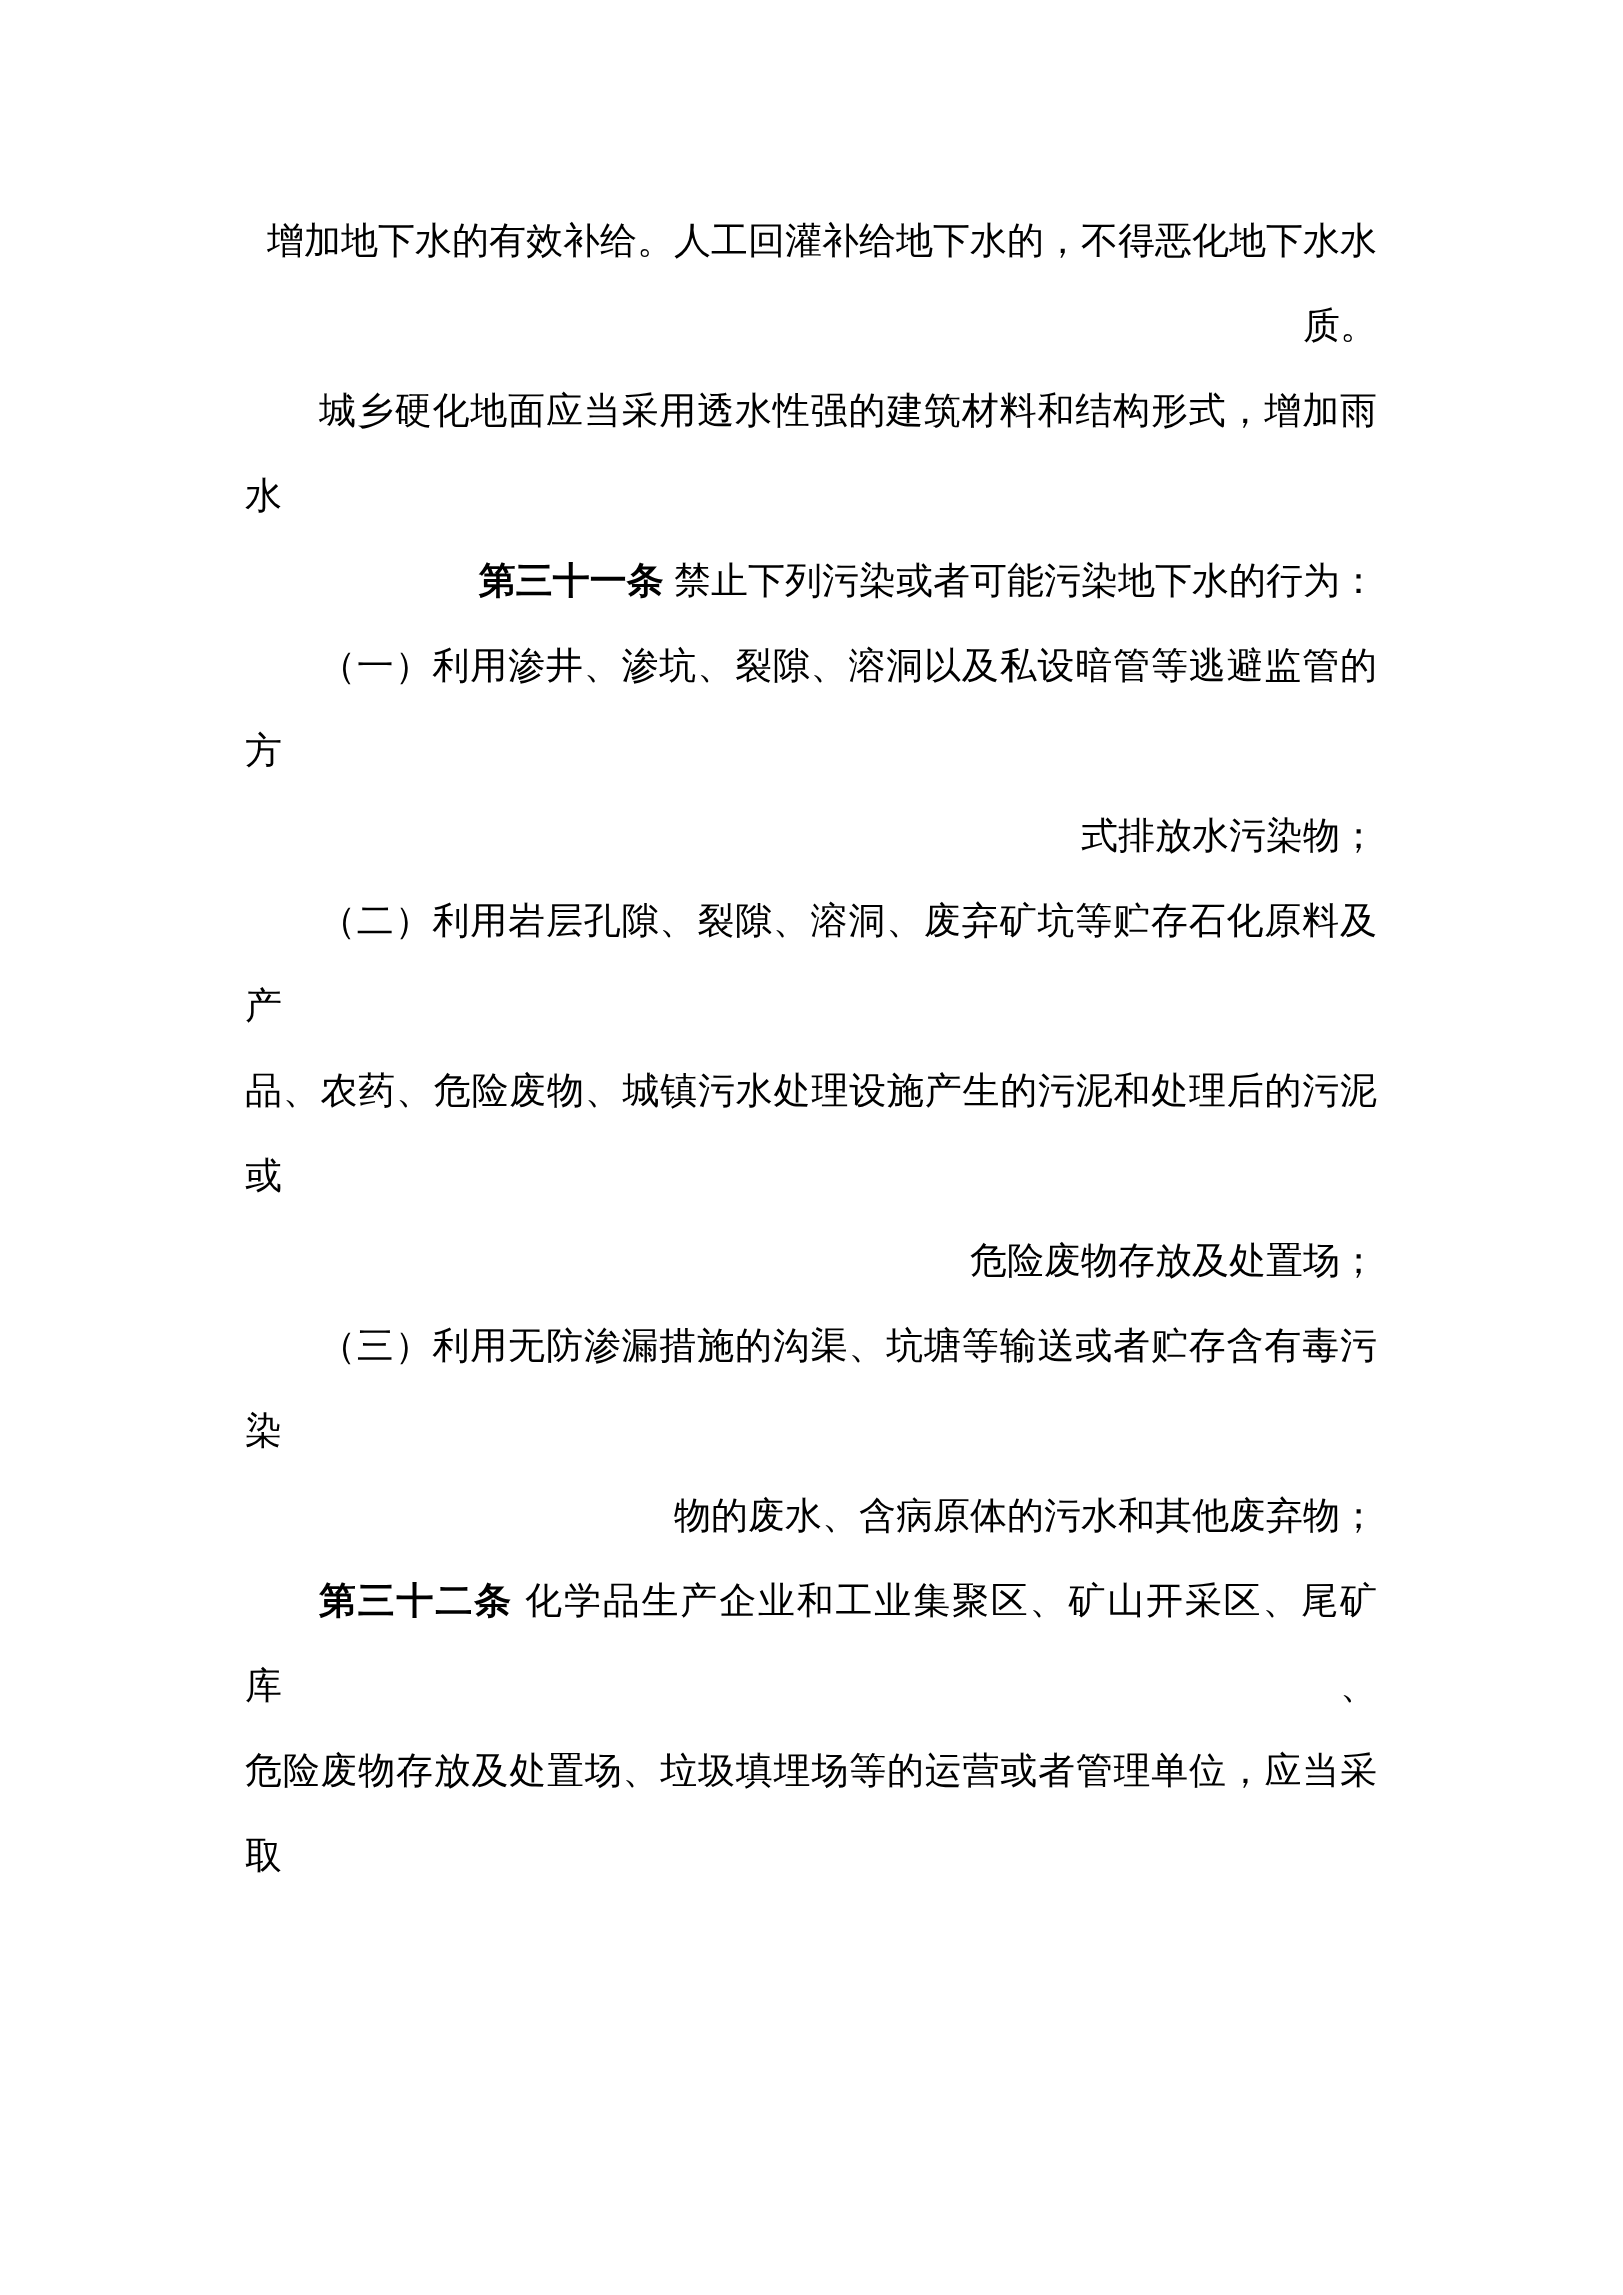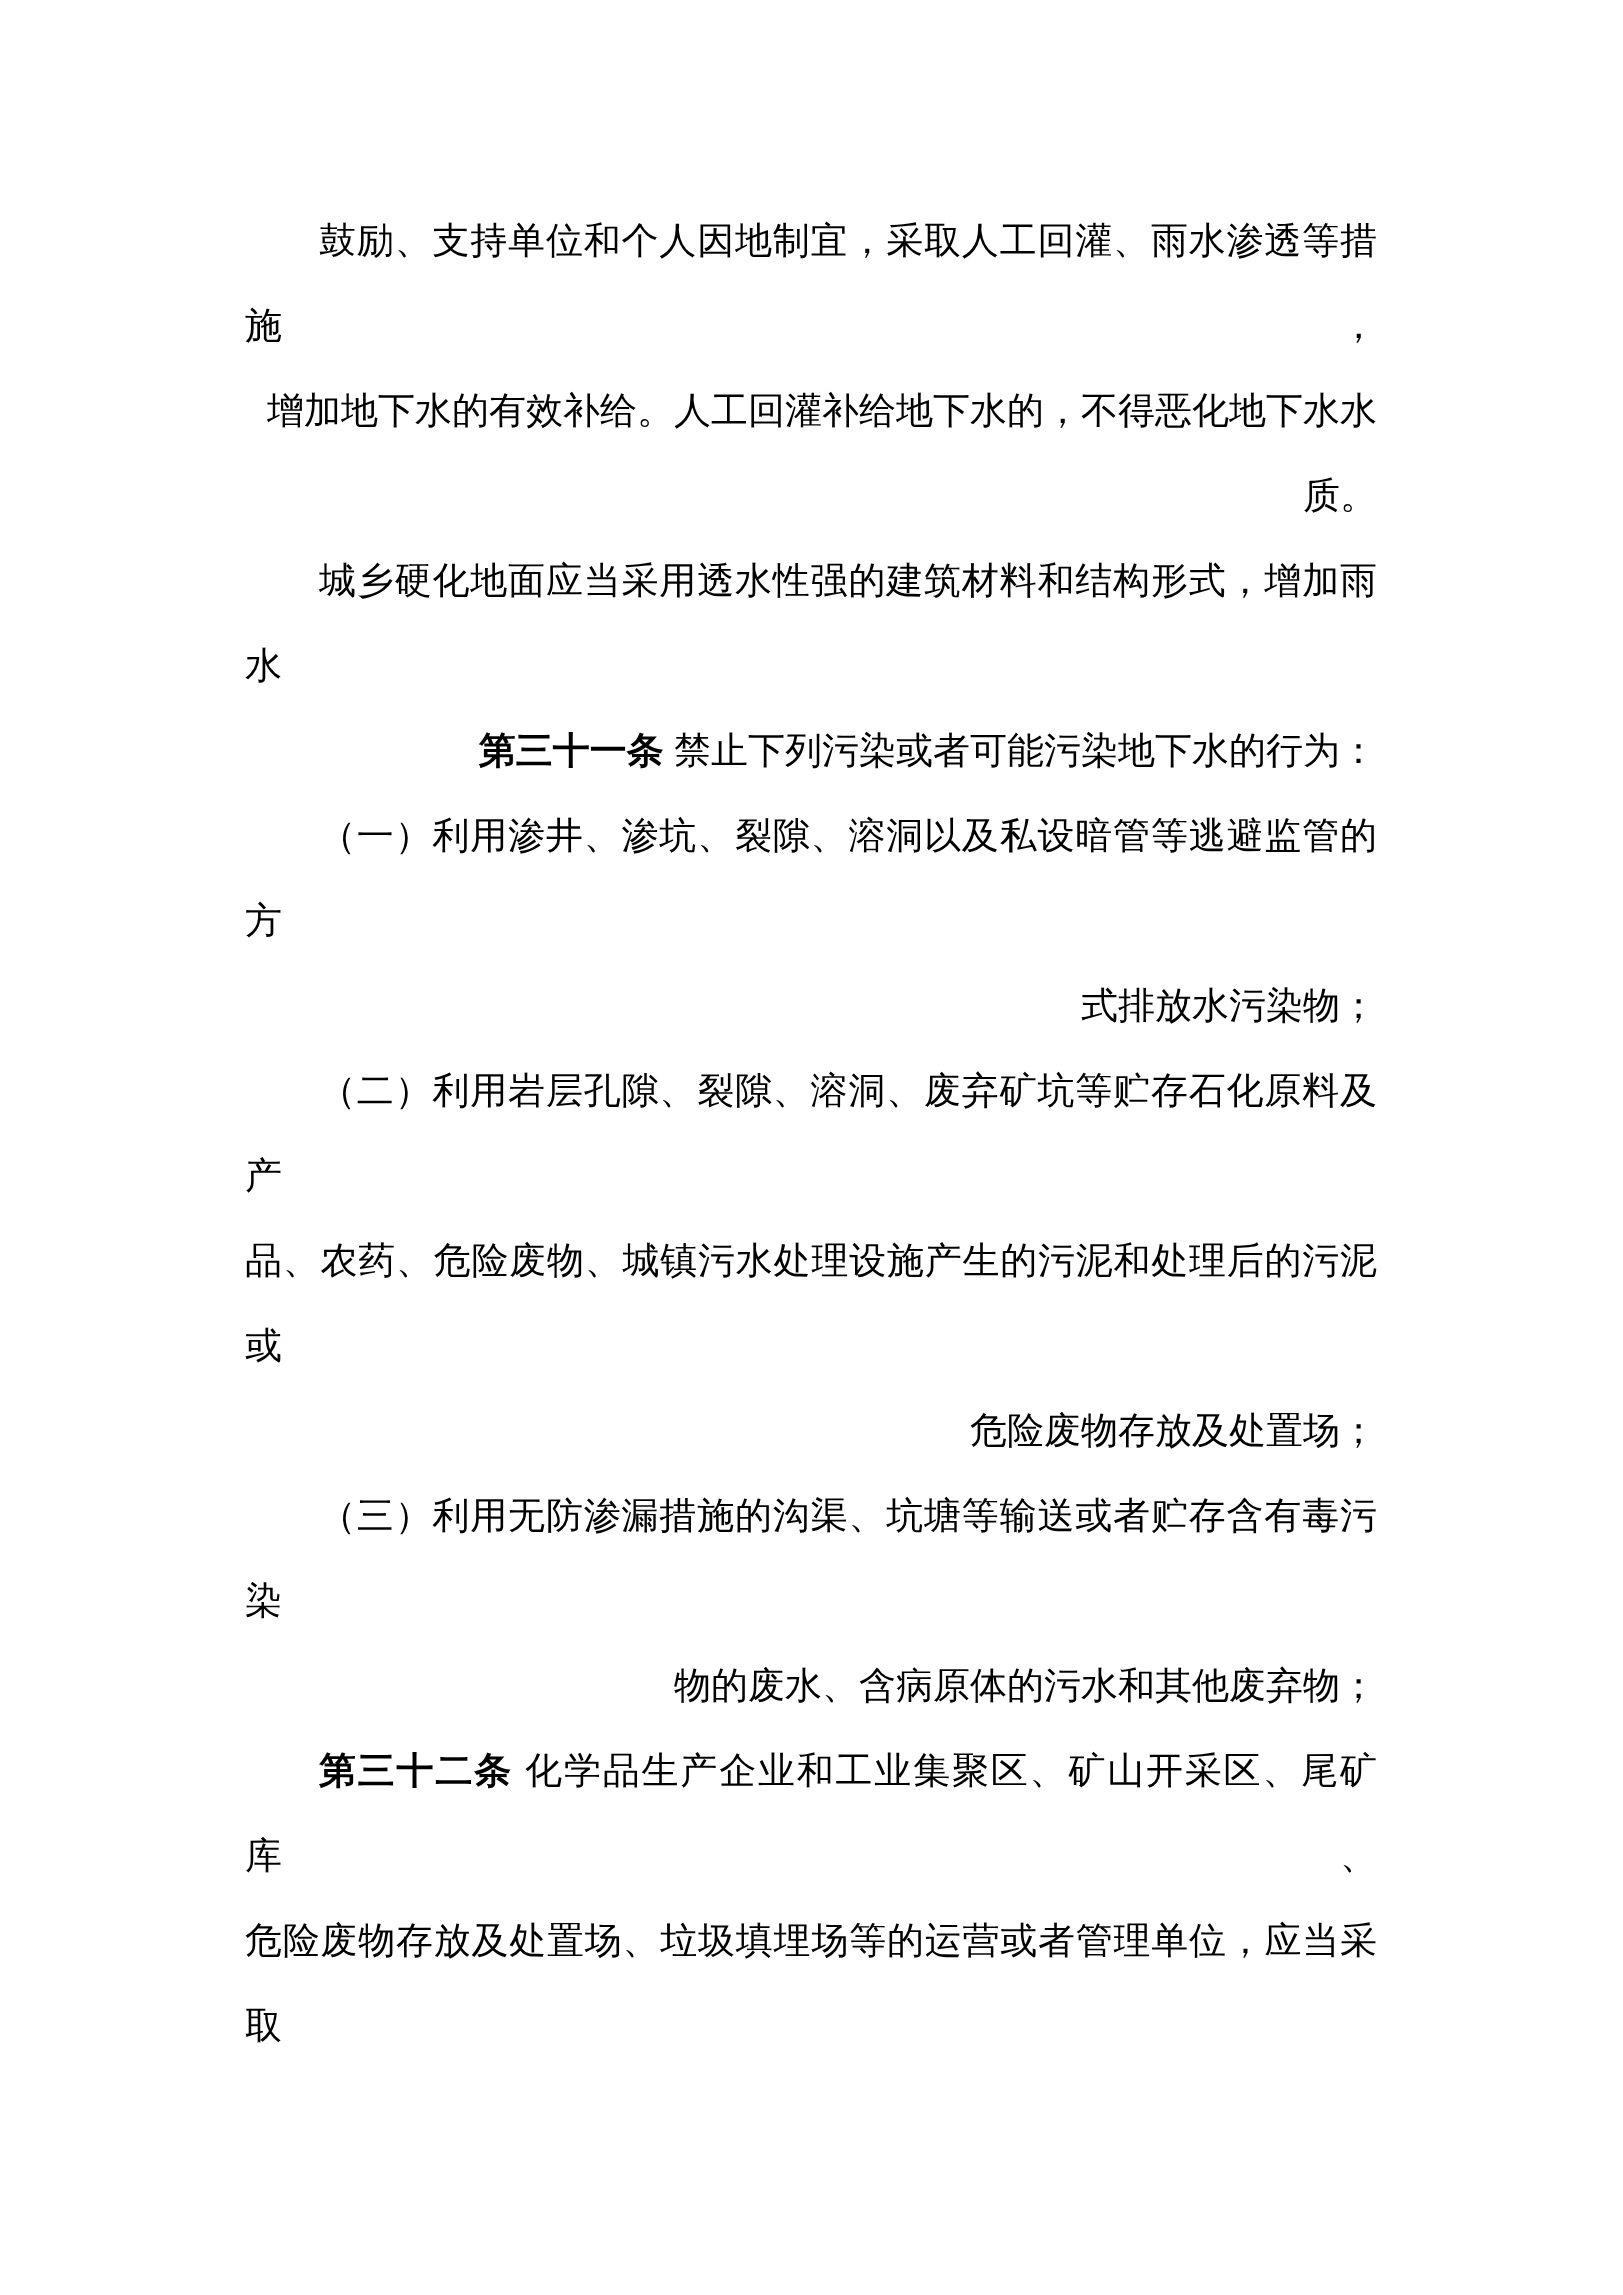--- a/index.html
+++ b/index.html
@@ -28,21 +28,20 @@
     text-align-last: justify;
     -moz-text-align-last: justify;
   }
   .b { font-weight: 700; }
 </style>
 </head>
 <body>
 
 <div class="page">
   <div class="doc">
-      <div class="line indent j"><span>鼓励、支持单位和个人因地制宜，采取人工回灌、雨水渗透等措施，</span></div>
       <div class="line"><span>增加地下水的有效补给。人工回灌补给地下水的，不得恶化地下水水质。</span></div>
       <div class="line indent j"><span>城乡硬化地面应当采用透水性强的建筑材料和结构形式，增加雨水</span></div>
       <div class="line indent"><span class="b">第三十一条</span><span> 禁止下列污染或者可能污染地下水的行为：</span></div>
       <div class="line indent j"><span>（一）利用渗井、渗坑、裂隙、溶洞以及私设暗管等逃避监管的方</span></div>
       <div class="line"><span>式排放水污染物；</span></div>
       <div class="line indent j"><span>（二）利用岩层孔隙、裂隙、溶洞、废弃矿坑等贮存石化原料及产</span></div>
       <div class="line j"><span>品、农药、危险废物、城镇污水处理设施产生的污泥和处理后的污泥或</span></div>
       <div class="line"><span>危险废物存放及处置场；</span></div>
       <div class="line indent j"><span>（三）利用无防渗漏措施的沟渠、坑塘等输送或者贮存含有毒污染</span></div>
       <div class="line"><span>物的废水、含病原体的污水和其他废弃物；</span></div>

